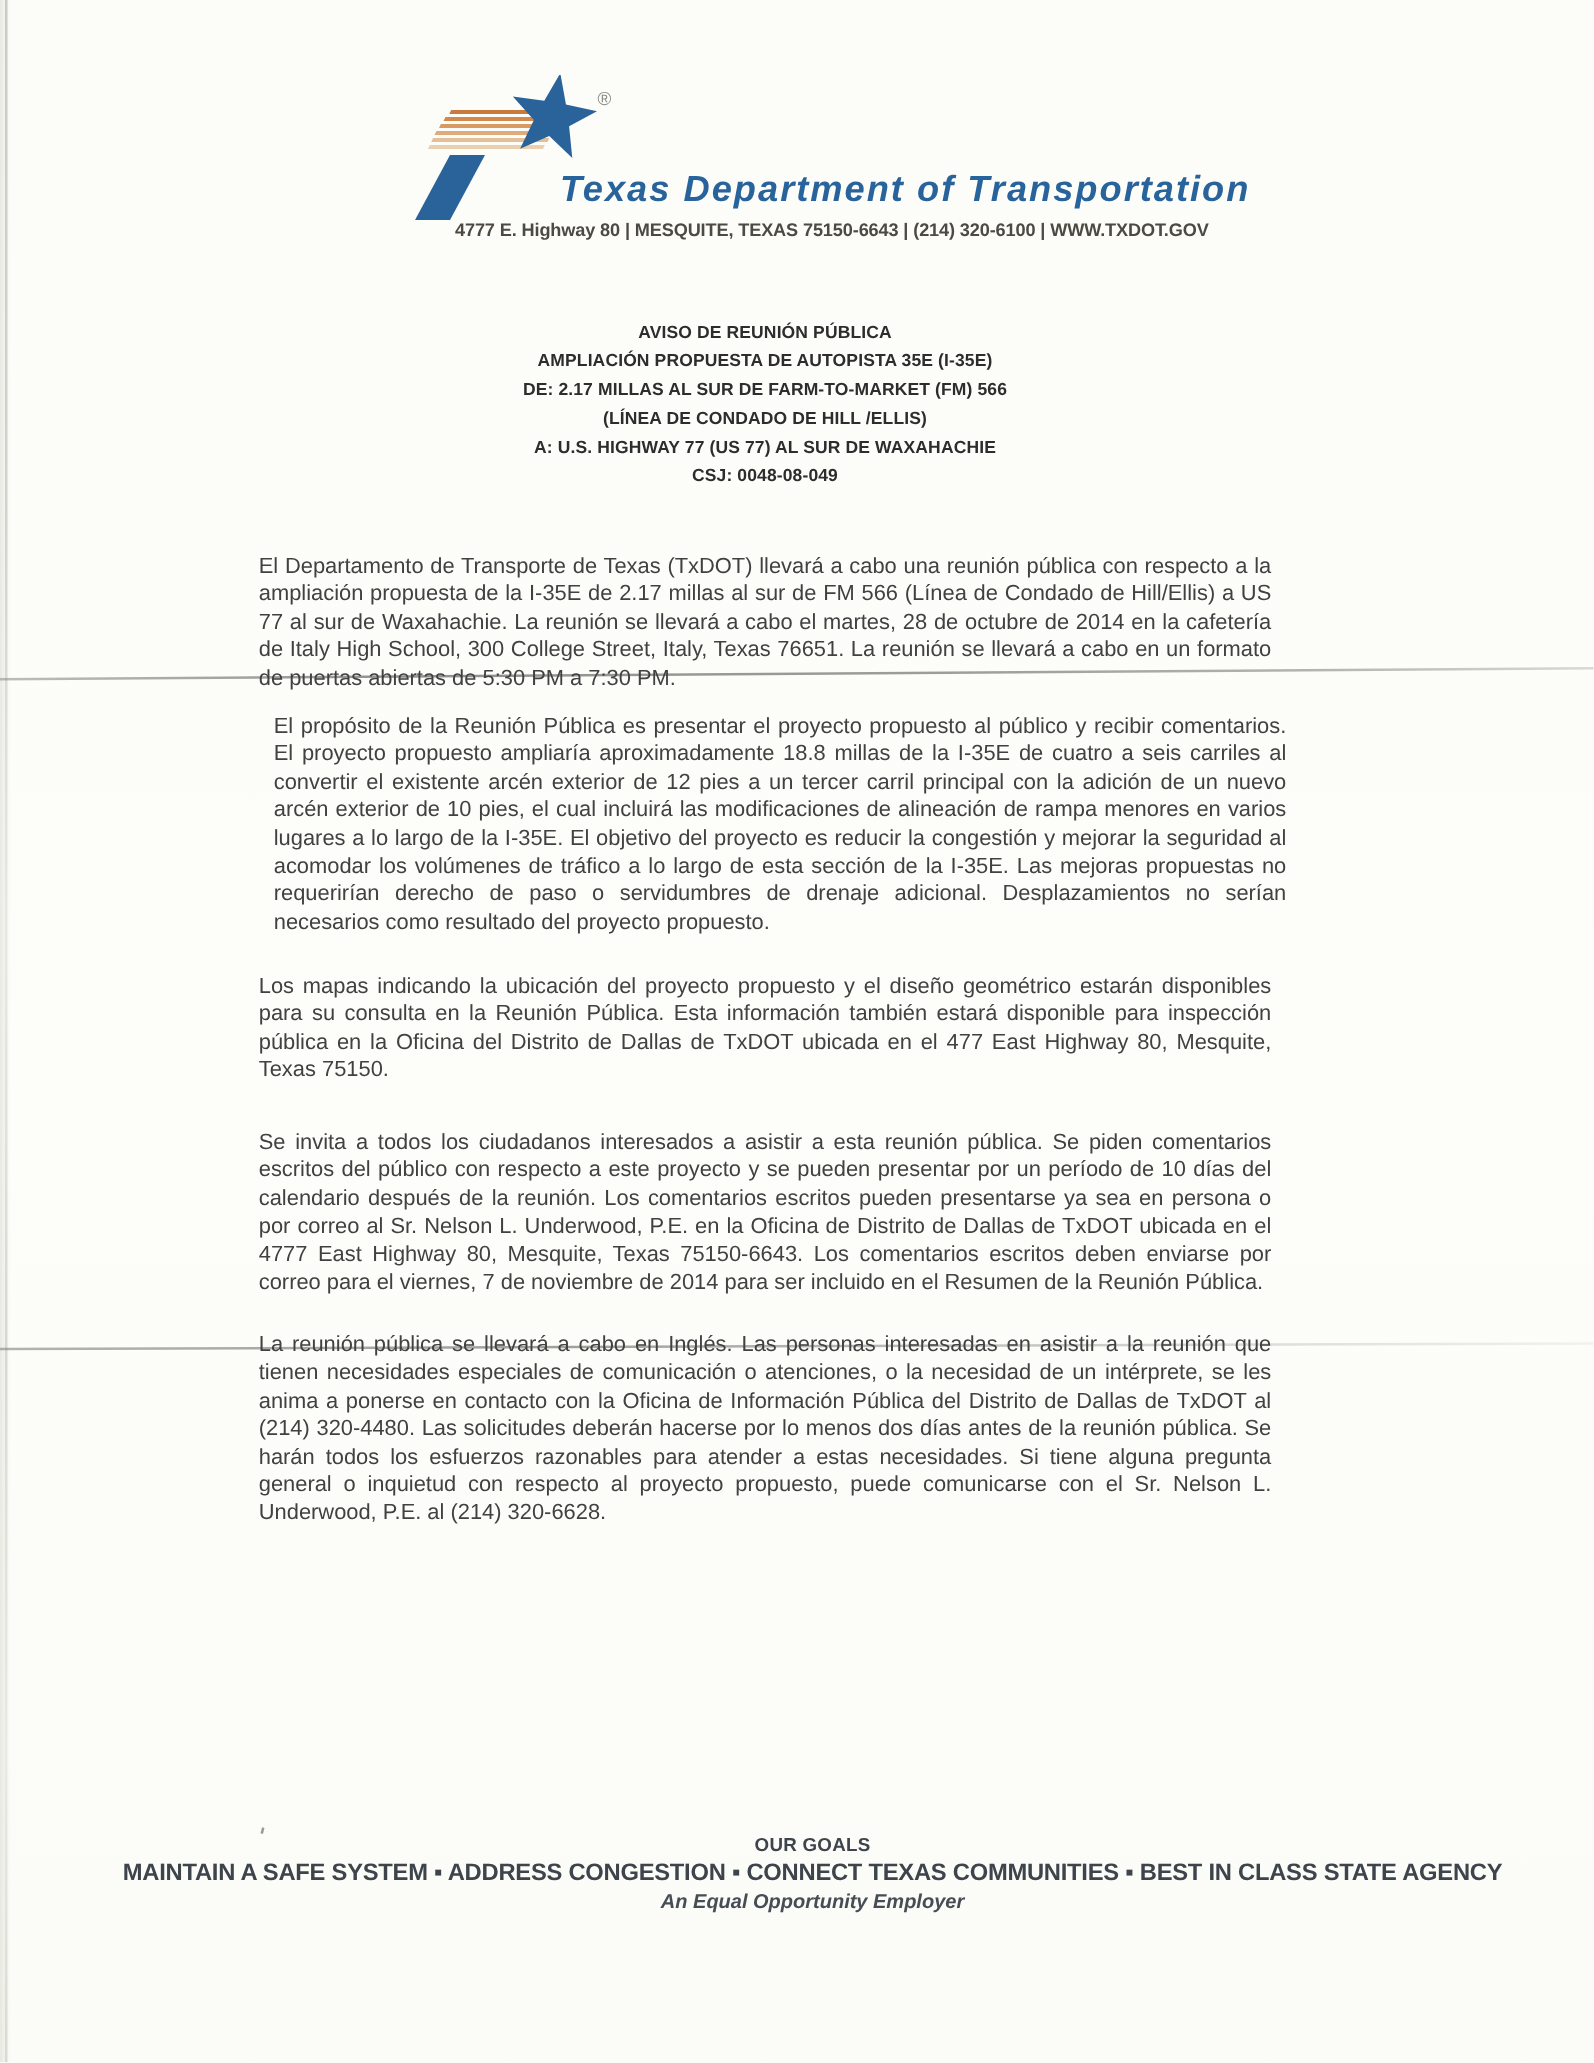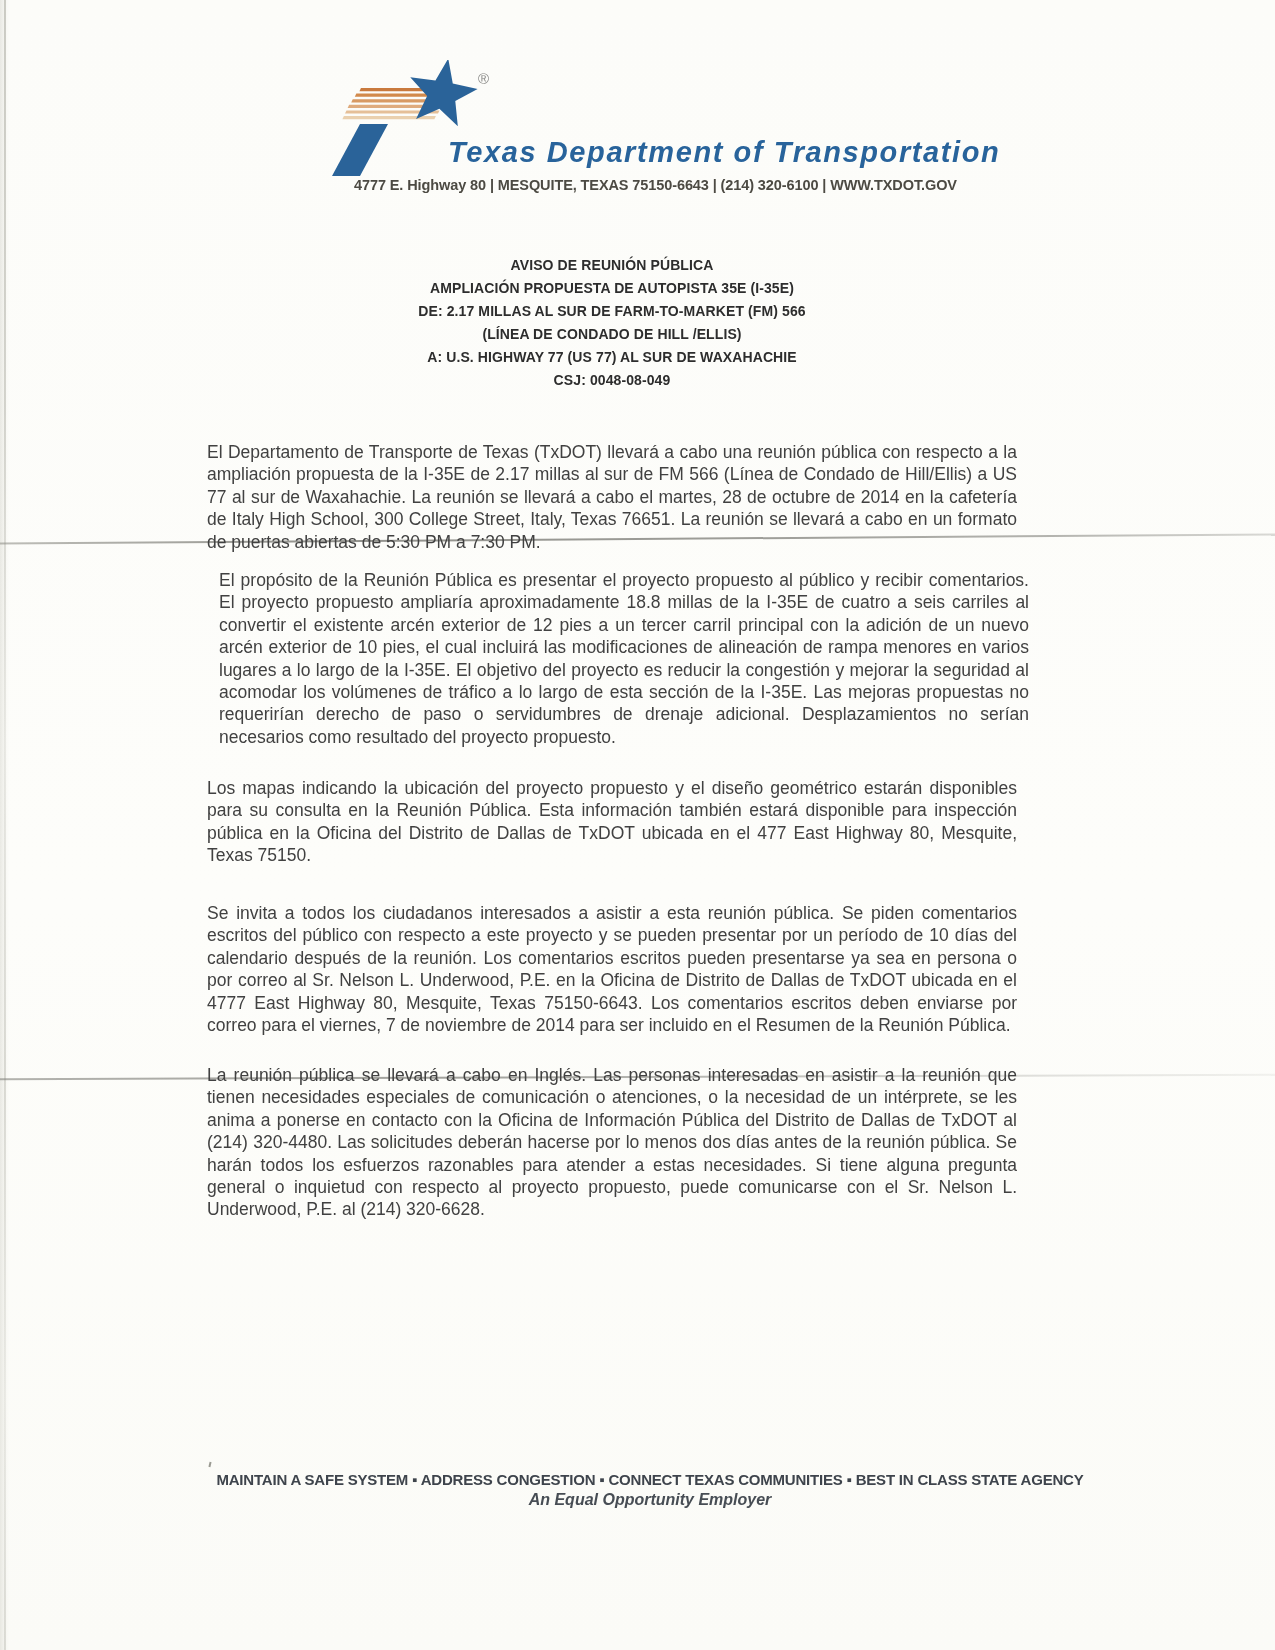--- a/index.html
+++ b/index.html
@@ -20,21 +20,21 @@
     background:linear-gradient(90deg,rgba(130,130,124,.6),rgba(116,116,110,.68) 35%,rgba(130,130,124,.5) 60%,rgba(150,150,144,.28) 82%,rgba(160,160,152,.12));}
   .speck{position:absolute;left:209px;top:1462px;width:2px;height:5px;background:#9a9a92;transform:rotate(14deg);}
 
   
   .logo-mark{position:absolute;left:330px;top:60px;}
   .brand-text{
     position:absolute;left:404px;top:136px;white-space:nowrap;
     font-style:italic;font-weight:bold;font-size:29px;letter-spacing:1.6px;color:#28639b;margin-left:44px;
   }
   .address-line{
-    position:absolute;left:354px;top:177px;white-space:nowrap;
+    position:absolute;left:364px;top:177px;white-space:nowrap;
     font-weight:bold;font-size:14.5px;letter-spacing:-0.1px;color:#4c4a43;
   }
 
   
   .title-block{
     position:absolute;left:207px;top:254px;width:810px;text-align:center;
     font-weight:bold;font-size:14px;line-height:23px;color:#2d2d2d;letter-spacing:.1px;
   }
 
   
@@ -45,21 +45,21 @@
   }
   .para-1{top:441px;}
   .para-2{top:569px;margin-left:12px;}
   .para-3{top:777px;}
   .para-4{top:890px;margin-top:12px;}
   .para-5{top:1064px;}
 
   
   .footer{position:absolute;left:25px;top:1468px;width:1250px;text-align:center;color:#3e444c;}
   .goals-title{font-weight:bold;font-size:15px;letter-spacing:.2px;}
-  .goals-line{font-weight:bold;font-size:15px;letter-spacing:-0.2px;margin-top:3px;white-space:nowrap;}
+  .goals-line{font-weight:bold;font-size:19px;letter-spacing:-0.2px;margin-top:3px;white-space:nowrap;}
   .eoe-line{font-weight:bold;font-style:italic;font-size:16px;margin-top:3px;color:#474d54;}
 </style>
 </head>
 <body>
 
 <div class="page">
 
   <div class="edge-band"></div>
   <div class="edge-line"></div>
   <div class="crease crease-1"></div>
@@ -95,17 +95,18 @@
     <div>CSJ: 0048-08-049</div>
   </div>
 
   <div class="para para-1">El Departamento de Transporte de Texas (TxDOT) llevará a cabo una reunión pública con respecto a la ampliación propuesta de la I-35E de 2.17 millas al sur de FM 566 (Línea de Condado de Hill/Ellis) a US 77 al sur de Waxahachie. La reunión se llevará a cabo el martes, 28 de octubre de 2014 en la cafetería de Italy High School, 300 College Street, Italy, Texas 76651. La reunión se llevará a cabo en un formato de puertas abiertas de 5:30 PM a 7:30 PM.</div>
   <div class="para para-2">El propósito de la Reunión Pública es presentar el proyecto propuesto al público y recibir comentarios. El proyecto propuesto ampliaría aproximadamente 18.8 millas de la I-35E de cuatro a seis carriles al convertir el existente arcén exterior de 12 pies a un tercer carril principal con la adición de un nuevo arcén exterior de 10 pies, el cual incluirá las modificaciones de alineación de rampa menores en varios lugares a lo largo de la I-35E. El objetivo del proyecto es reducir la congestión y mejorar la seguridad al acomodar los volúmenes de tráfico a lo largo de esta sección de la I-35E. Las mejoras propuestas no requerirían derecho de paso o servidumbres de drenaje adicional. Desplazamientos no serían necesarios como resultado del proyecto propuesto.</div>
   <div class="para para-3">Los mapas indicando la ubicación del proyecto propuesto y el diseño geométrico estarán disponibles para su consulta en la Reunión Pública. Esta información también estará disponible para inspección pública en la Oficina del Distrito de Dallas de TxDOT ubicada en el 477 East Highway 80, Mesquite, Texas 75150.</div>
   <div class="para para-4">Se invita a todos los ciudadanos interesados a asistir a esta reunión pública. Se piden comentarios escritos del público con respecto a este proyecto y se pueden presentar por un período de 10 días del calendario después de la reunión. Los comentarios escritos pueden presentarse ya sea en persona o por correo al Sr. Nelson L. Underwood, P.E. en la Oficina de Distrito de Dallas de TxDOT ubicada en el 4777 East Highway 80, Mesquite, Texas 75150-6643. Los comentarios escritos deben enviarse por correo para el viernes, 7 de noviembre de 2014 para ser incluido en el Resumen de la Reunión Pública.</div>
   <div class="para para-5">La reunión pública se llevará a cabo en Inglés. Las personas interesadas en asistir a la reunión que tienen necesidades especiales de comunicación o atenciones, o la necesidad de un intérprete, se les anima a ponerse en contacto con la Oficina de Información Pública del Distrito de Dallas de TxDOT al (214) 320-4480. Las solicitudes deberán hacerse por lo menos dos días antes de la reunión pública. Se harán todos los esfuerzos razonables para atender a estas necesidades. Si tiene alguna pregunta general o inquietud con respecto al proyecto propuesto, puede comunicarse con el Sr. Nelson L. Underwood, P.E. al (214) 320-6628.</div>
 
   <div class="footer">
+    <div class="goals-title">OUR GOALS</div>
     <div class="goals-line">MAINTAIN A SAFE SYSTEM ▪ ADDRESS CONGESTION ▪ CONNECT TEXAS COMMUNITIES ▪ BEST IN CLASS STATE AGENCY</div>
     <div class="eoe-line">An Equal Opportunity Employer</div>
   </div>
 
 </div>
 
 </body></html>

